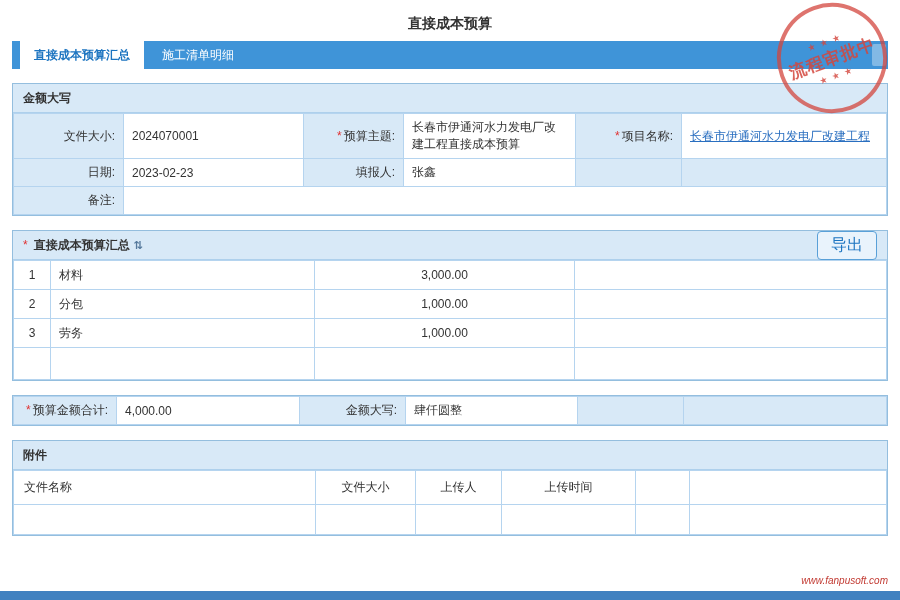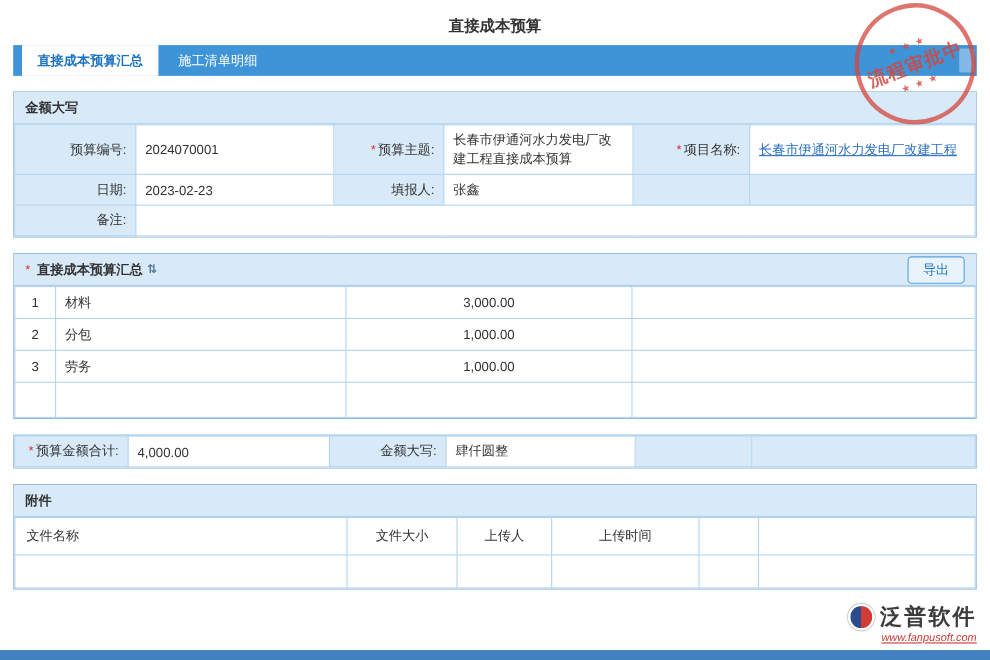--- a/index.html
+++ b/index.html
@@ -44,21 +44,21 @@
   .req { color:#e03232; margin-right:2px; font-weight:normal; }
   a.link { color:#2a6fc0; text-decoration:underline; cursor:pointer; }
   
   .grid th { background:#eef5fc; text-align:center; height:25px; }
   .grid td { height:29px; background:#fff; }
   .grid td.c { text-align:center; }
   .grid tr.empty td { height:32px; }
   .sort-icon { color:#55799c; font-size:11px; cursor:pointer; }
   .btn-export {
     background:#e9f3fc; border:1px solid #59a0d8; color:#1c74c0;
-    border-radius:4px; padding:3px 13px; font-size:12px; cursor:pointer;
+    border-radius:4px; padding:3px 13px; font-size:16px; cursor:pointer;
   }
   
   .attach th { background:#fff; height:34px; text-align:center; }
   .attach th.first { text-align:left; padding-left:10px; }
   .attach td { height:30px; }
   
   .stamp {
     position:absolute; top:3px; right:13px; width:110px; height:110px;
     border:4px solid rgba(211,70,61,.75); border-radius:50%;
     transform:rotate(-20deg); z-index:20; pointer-events:none;
@@ -76,21 +76,21 @@
     display:flex; flex-direction:column; align-items:flex-end;
     background:rgba(255,255,255,.85); padding:2px 4px;
   }
   .brandline { display:flex; align-items:center; gap:5px; }
   .brand-icon {
     width:24px; height:24px; border-radius:50%;
     background:conic-gradient(#d23c35 0 50%, #2b4d8e 50% 100%);
     border:2px solid #fff; box-shadow:0 0 0 1px #ccc;
   }
   .brand-name { font-size:20px; font-weight:bold; color:#3c3c3c; letter-spacing:2px; }
-  .brand-url { font-size:10px; color:#c23a32; font-style:italic; margin-top:1px;text-decoration:underline; }
+  .brand-url { font-size:10px; color:#c23a32; font-style:italic; margin-top:1px; }
   .bottom-bar {
     position:absolute; left:0; bottom:0; width:100%; height:9px;
     background:#4181c0; z-index:12;
   }
 </style>
 </head>
 <body>
 
 <h1 class="page-title">直接成本预算</h1>
 
@@ -116,21 +116,21 @@
     <colgroup>
       <col style="width:110px">
         <col style="width:180px">
         <col style="width:100px">
       <col style="width:172px">
         <col style="width:106px">
         <col>
     </colgroup>
     <tbody>
         <tr>
-      <td class="lbl"><span>预算编号:</span></td>
+      <td class="lbl"><span>文件大小:</span></td>
       <td class="val">2024070001</td>
       <td class="lbl"><span class="req">*</span><span>预算主题:</span></td>
       <td class="val">长春市伊通河水力发电厂改建工程直接成本预算</td>
       <td class="lbl"><span class="req">*</span><span>项目名称:</span></td>
       <td class="val"><a class="link">长春市伊通河水力发电厂改建工程</a></td>
     </tr>
     <tr>
       <td class="lbl"><span>日期:</span></td>
       <td class="val">2023-02-23</td>
       <td class="lbl"><span>填报人:</span></td>
@@ -244,20 +244,16 @@
       <td></td>
       <td></td>
       <td></td>
       <td></td>
     </tr>
   </tbody>
     </table>
 </div>
 
 <div class="brandbox">
-  <div class="brandline">
-    <span class="brand-icon"></span>
-    <span class="brand-name">泛普软件</span>
-  </div>
   <span class="brand-url">www.fanpusoft.com</span>
 </div>
 
 <div class="bottom-bar"></div>
 
 </body></html>

